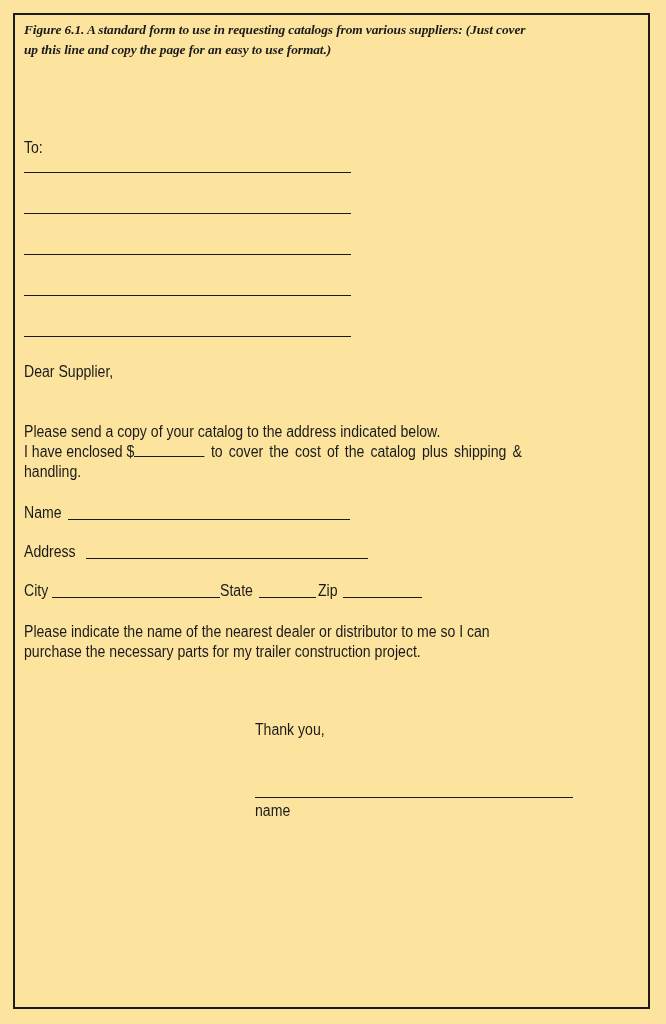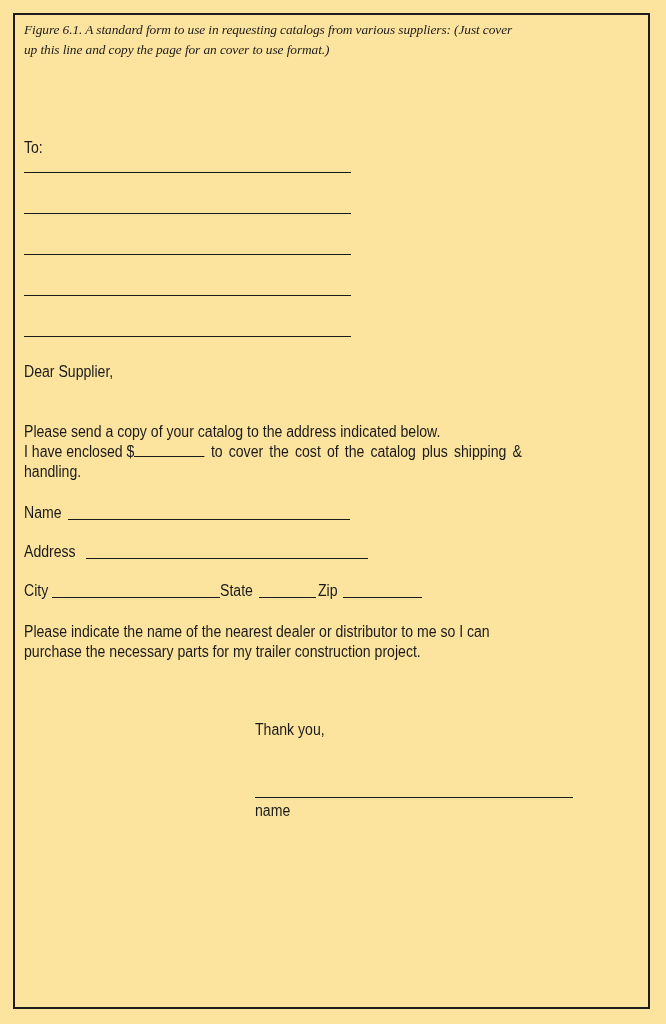--- a/index.html
+++ b/index.html
@@ -24,21 +24,21 @@
       border: 2px solid #1c1c1c;
       box-sizing: border-box;
     }
     .caption {
       position: absolute;
       left: 24px;
       top: 20px;
       width: 618px;
       font-family: "Liberation Serif", serif;
       font-style: italic;
-      font-weight: normal;
+      font-weight: bold;
       font-size: 13.4px;
       line-height: 20px;
       letter-spacing: -0.1px;
       color: #1a1a1a;
     }
     .text {
       position: absolute;
       font-size: 16px;
       line-height: 20px;
       transform: scaleX(0.88);
@@ -68,21 +68,21 @@
       white-space: nowrap;
     }
   </style>
 </head>
 <body>
 
 <div class="page-frame"></div>
 
 <div class="caption">
   <div>Figure 6.1.  A standard form to use in requesting catalogs from various suppliers:  (Just cover</div>
-  <div>up this line and copy the page for an cover to use format.)</div>
+  <div>up this line and copy the page for an easy to use format.)</div>
 </div>
 
 <div class="text" style="left:24px; top:138px;">To:</div>
 <div class="rule" style="left:24px; top:172px; width:327px;"></div>
 <div class="rule" style="left:24px; top:213px; width:327px;"></div>
 <div class="rule" style="left:24px; top:254px; width:327px;"></div>
 <div class="rule" style="left:24px; top:295px; width:327px;"></div>
 <div class="rule" style="left:24px; top:336px; width:327px;"></div>
 
 <div class="text" style="left:24px; top:362px;">Dear Supplier,</div>

